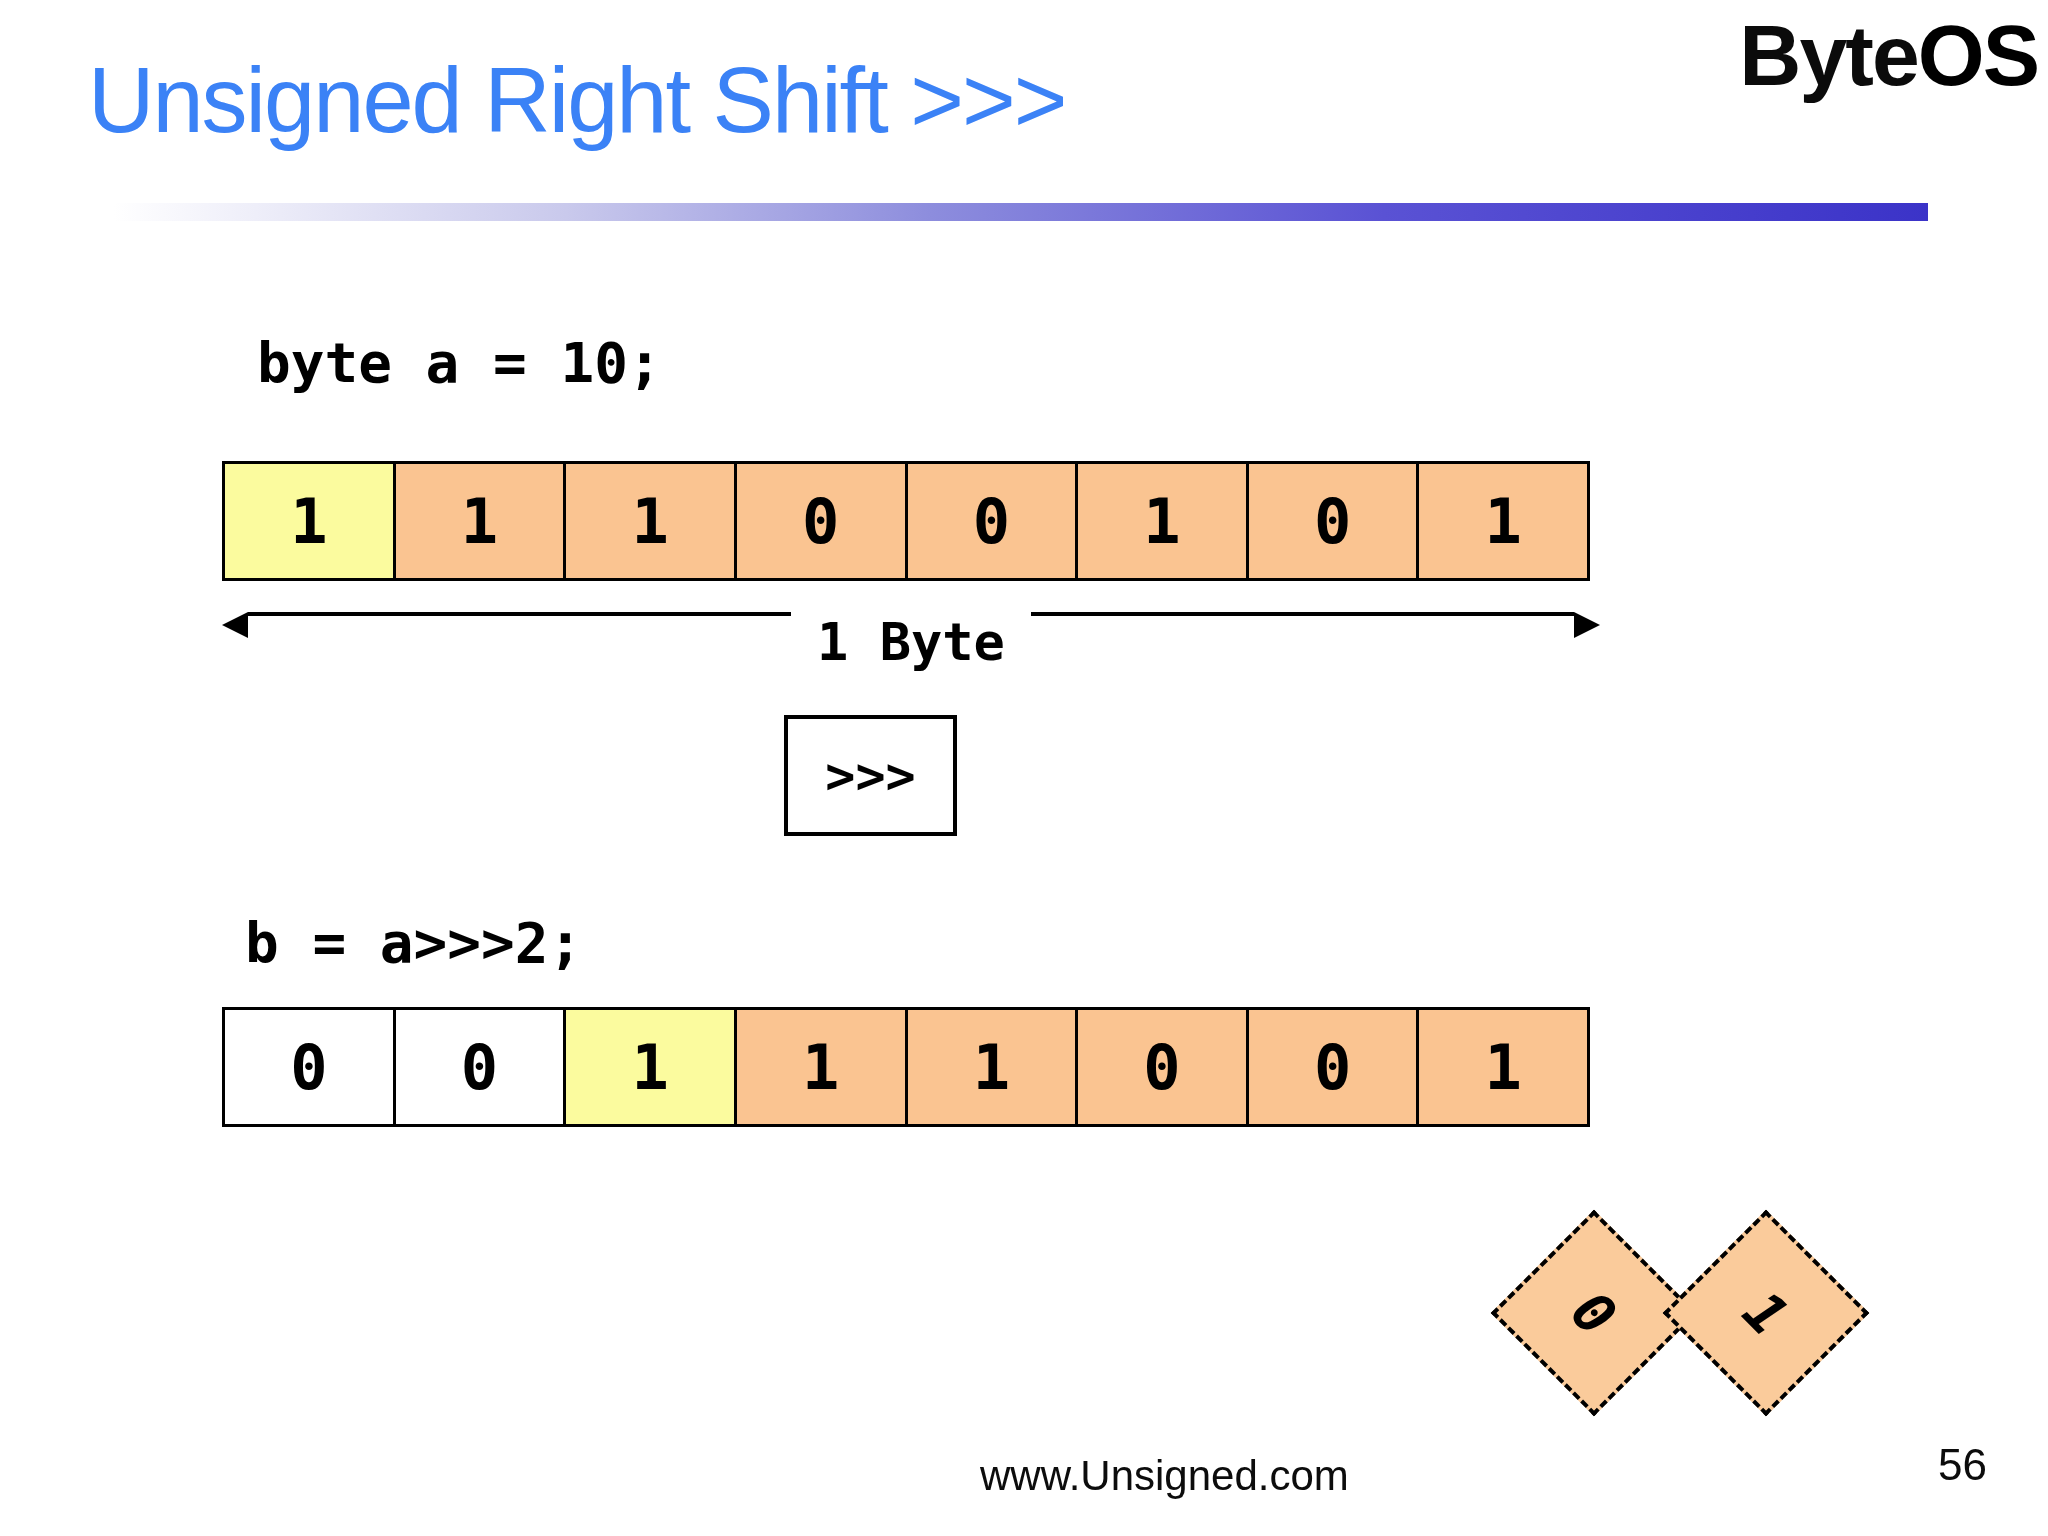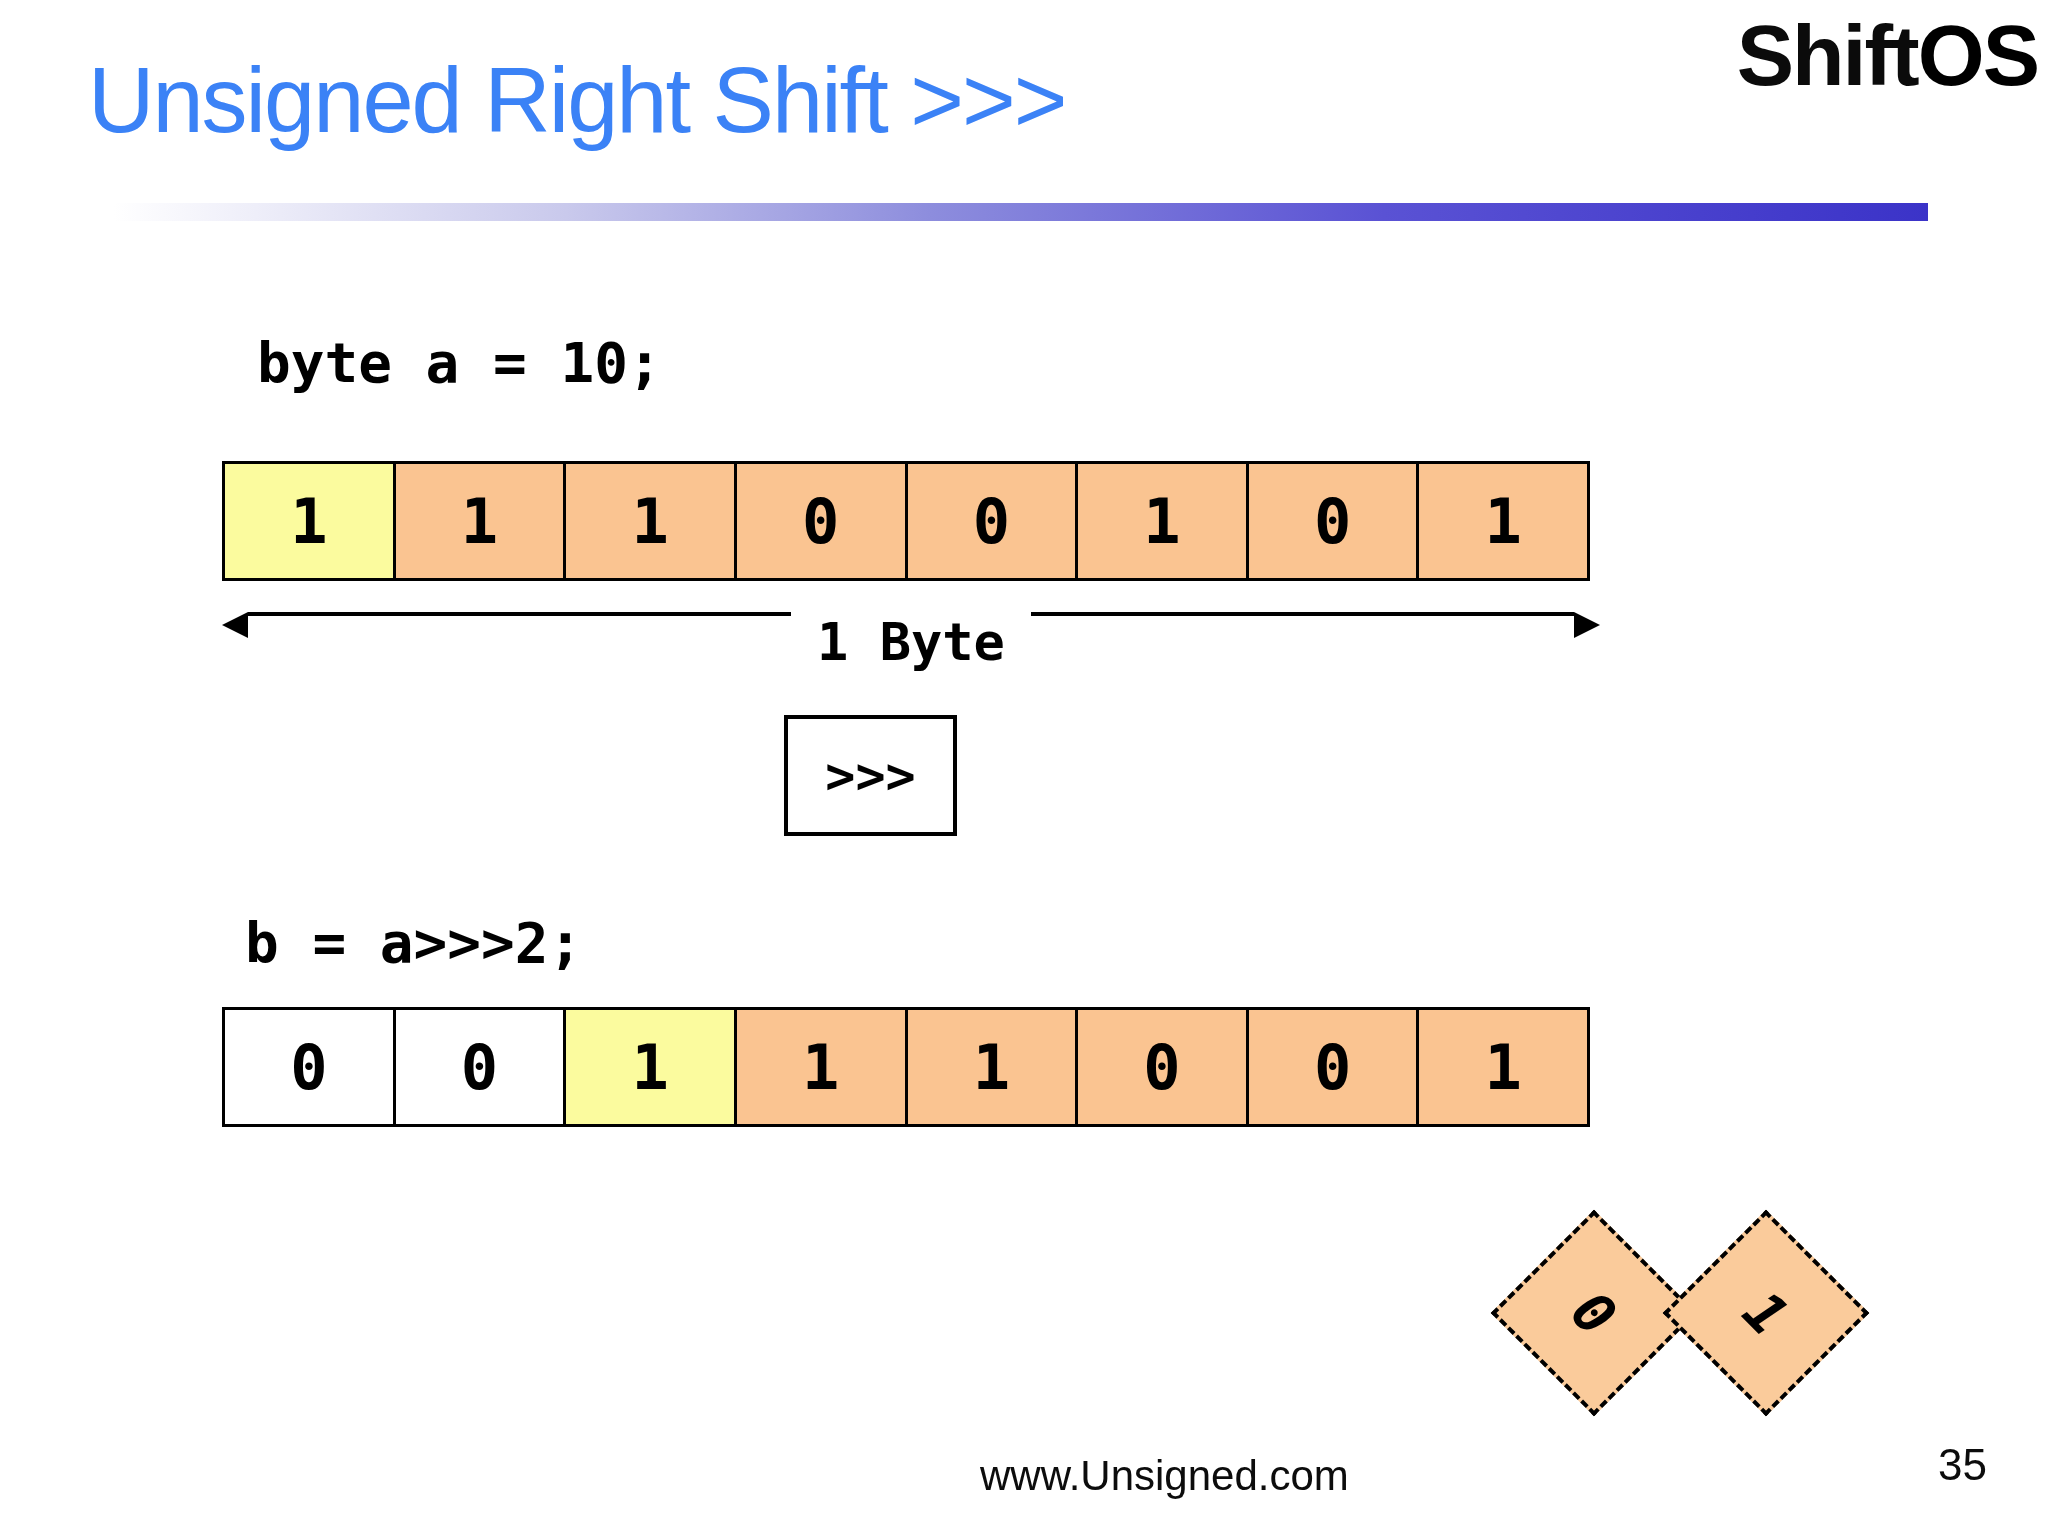--- a/index.html
+++ b/index.html
@@ -93,21 +93,21 @@
     font-size:44px;color:#0c0c0c;font-family:"Liberation Sans",sans-serif;
   }
 </style>
 </head>
 <body>
 
 <div class="title">Unsigned Right Shift &gt;&gt;&gt;</div>
 <div class="title-bar"></div>
 
 <div class="logo">
-  <span class="black">Shift</span><span class="red">OS</span>
+  <span class="black">Byte</span><span class="red">OS</span>
 </div>
 
 <div class="code code-a">byte a = 10;</div>
 
 <div class="bitrow row-a">
   <div class="cell yellow">1</div>
   <div class="cell orange">1</div>
   <div class="cell orange">1</div>
   <div class="cell orange">0</div>
   <div class="cell orange">0</div>
@@ -140,13 +140,13 @@
 </div>
 
 <div class="diamond diamond-0">
   <span class="dtext">0</span>
 </div>
 <div class="diamond diamond-1">
   <span class="dtext">1</span>
 </div>
 
 <div class="footer-url">www.Unsigned.com</div>
-<div class="page-num">35</div>
+<div class="page-num">56</div>
 
 </body></html>

